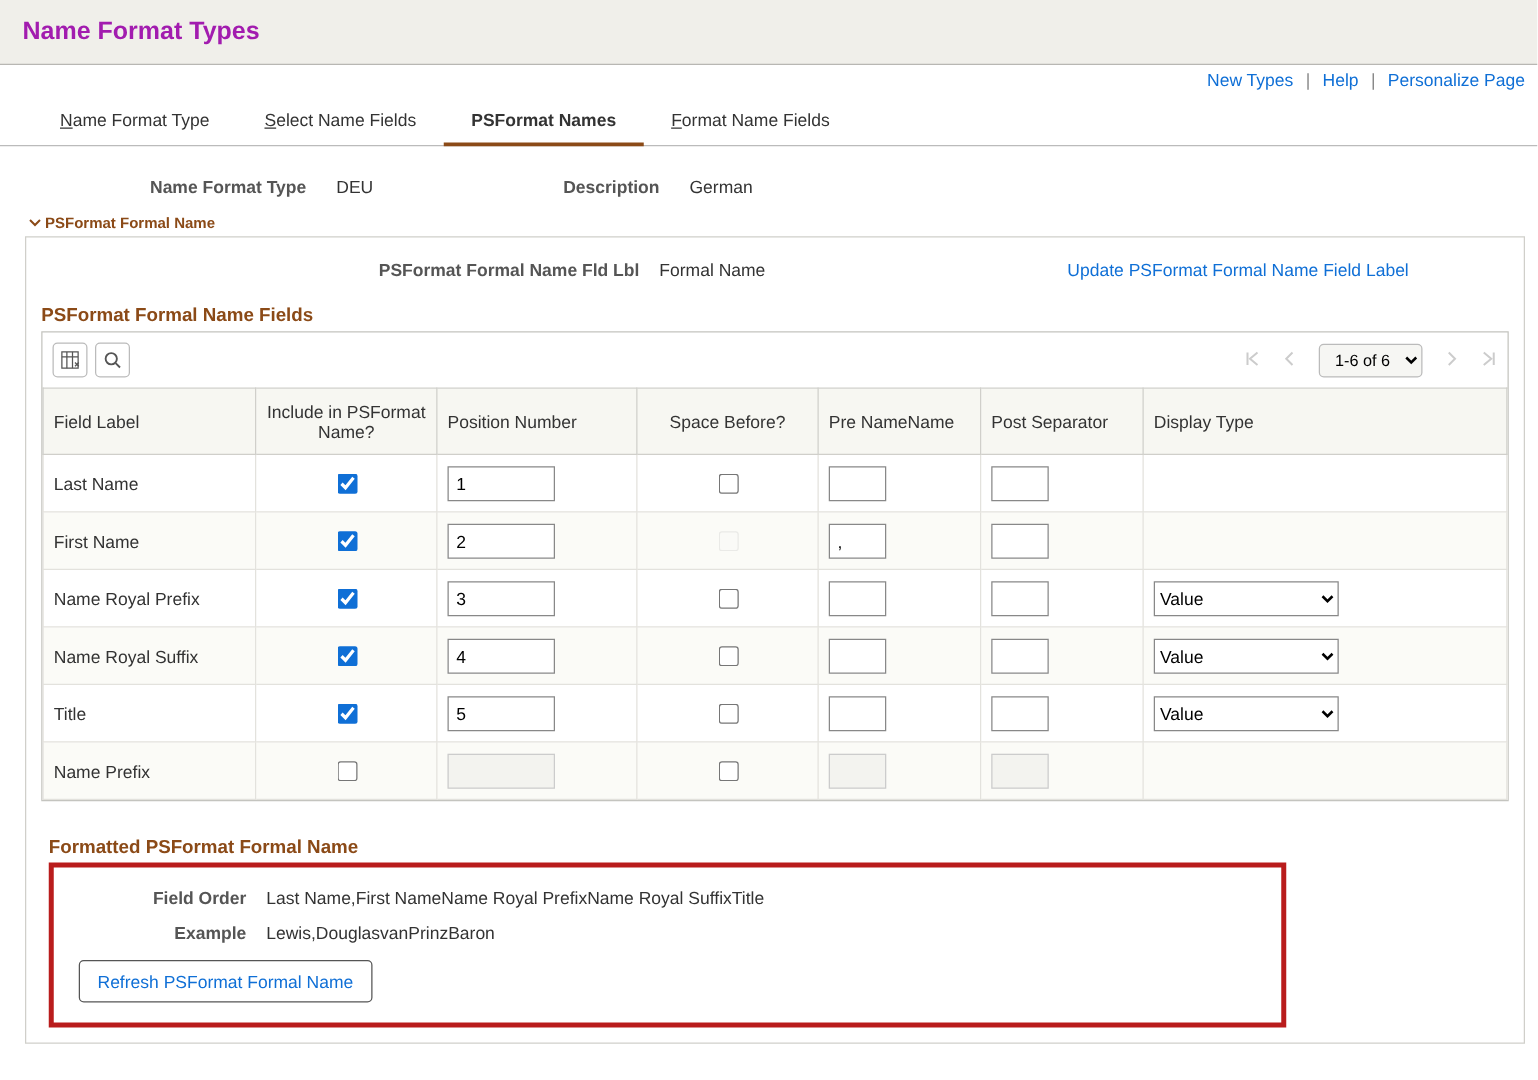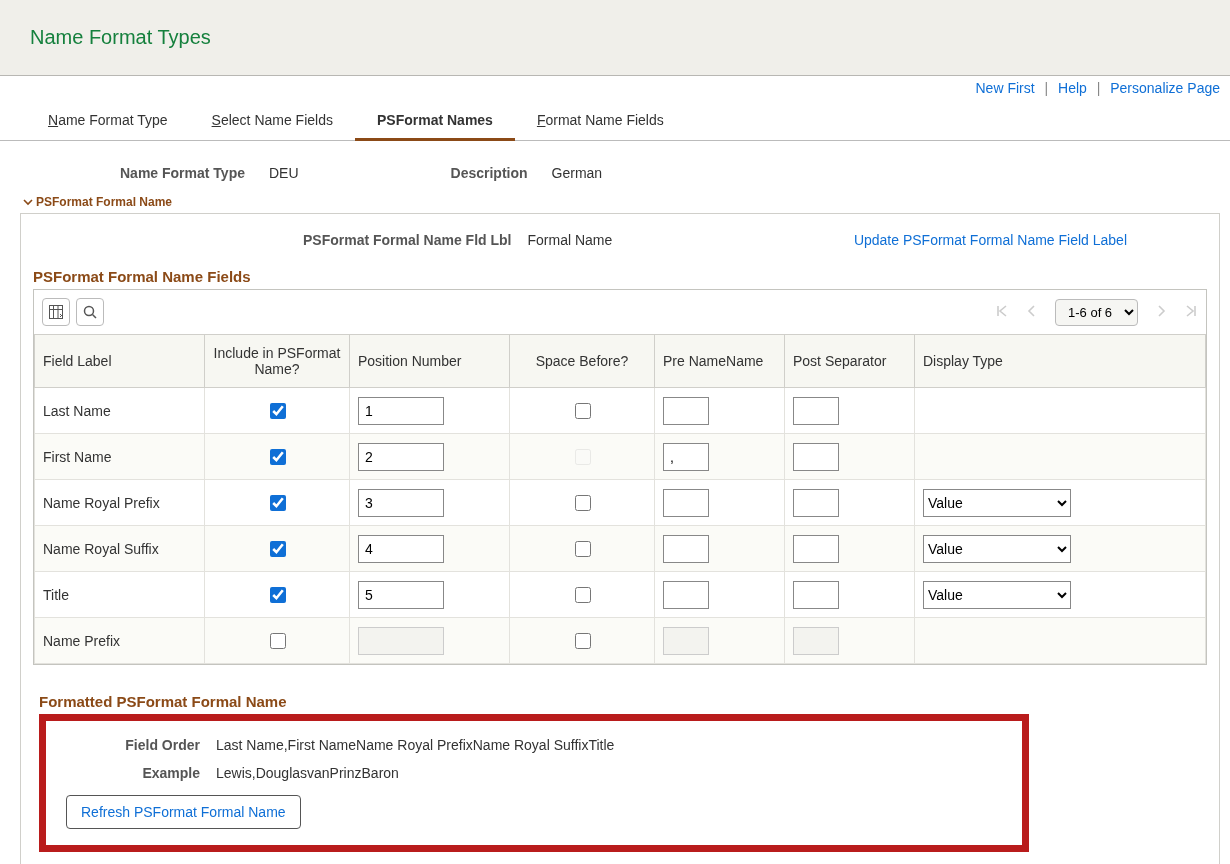--- a/index.html
+++ b/index.html
@@ -10,23 +10,23 @@
     color: #333;
     background: #fff;
   }
   .page-header {
     background: #f0efea;
     border-bottom: 1px solid #b8b7b3;
     padding: 10px 14px 10px 14px;
   }
   .page-title {
     font-size: 20px;
-    font-weight: normal;
-    color: #15803d;
-    margin: 16px;
+    font-weight: bold;
+    color: #a21caf;
+    margin: 4px;
   }
   .top-links {
     text-align: right;
     padding: 4px 10px 0 0;
     font-size: 14px;
   }
   .top-links a {
     color: #0f6fd6;
     text-decoration: none;
   }
@@ -203,21 +203,21 @@
     margin-top: 28px;
     padding: 0 6px;
   }
   .sub-title {
     font-weight: bold;
     color: #8b4a17;
     font-size: 15px;
     padding-bottom: 4px;
   }
   .sub-box {
-    border: 7px solid #b91c1c;
+    border: 4px solid #b91c1c;
     padding: 10px 20px 16px 20px;
     width: 990px;
   }
   .kv-row {
     display: flex;
     padding: 6px 0;
   }
   .kv-label {
     width: 150px;
     text-align: right;
@@ -242,21 +242,21 @@
   }
 </style>
 </head>
 <body>
 
 <div class="page-header">
   <h1 class="page-title">Name Format Types</h1>
 </div>
 
 <div class="top-links">
-  <a href="#">New First</a>
+  <a href="#">New Types</a>
   <span class="sep">|</span>
   <a href="#">Help</a>
   <span class="sep">|</span>
   <a href="#">Personalize Page</a>
 </div>
 
 <div class="tabs" id="tab-bar">
     <div class="tab"><span class="ul">N</span>ame Format Type</div>
     <div class="tab"><span class="ul">S</span>elect Name Fields</div>
     <div class="tab active">PSFormat Names</div>

